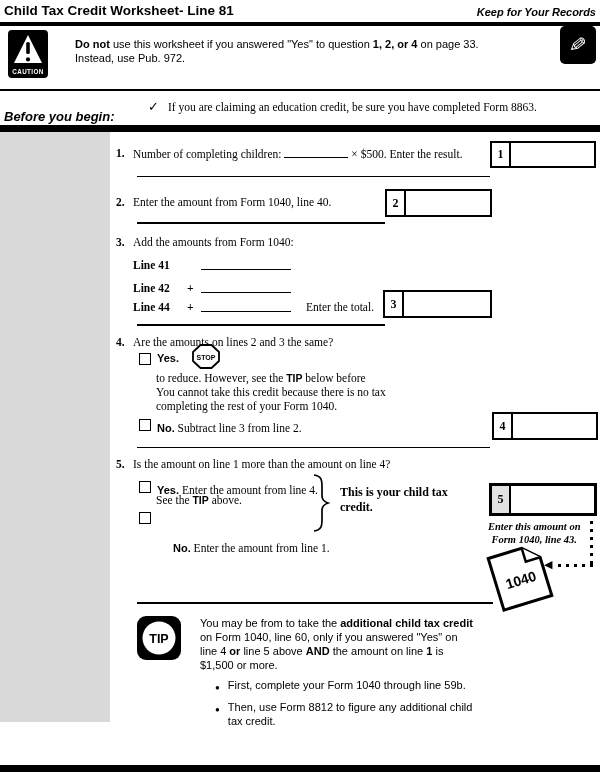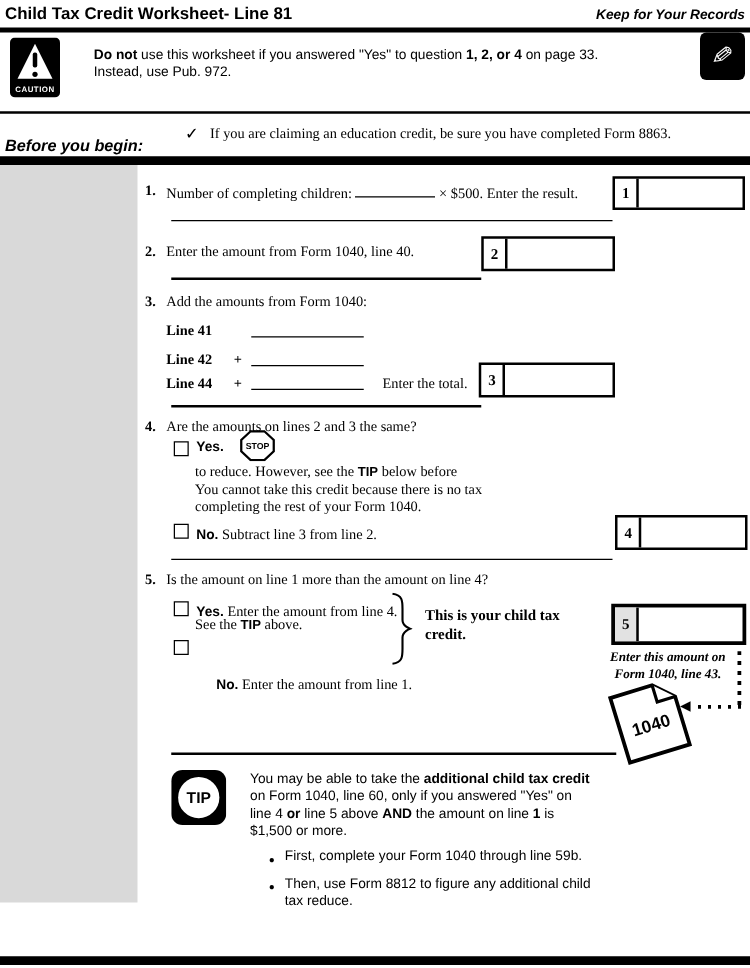--- a/index.html
+++ b/index.html
@@ -156,33 +156,33 @@
   </svg>
 
   <div class="rule" style="left:137px;top:602px;width:356px;height:1.5px;"></div>
 
   <svg class="abs" style="left:137px;top:616px;" width="44" height="44" viewBox="0 0 44 44">
     <rect x="0" y="0" width="44" height="44" rx="9" fill="#000"></rect>
     <circle cx="22" cy="22" r="16.5" fill="#fff"></circle>
     <text x="22" y="26.5" text-anchor="middle" font-size="12.5" font-weight="bold" font-family="Liberation Sans, sans-serif" fill="#000">TIP</text>
   </svg>
   <div class="abs tip-par" style="left:200px;top:616px;width:300px;">
-    <div><span>You may be able to take the </span><span class="b">additional child tax credit</span></div>
+    <div><span>You may be from to take the </span><span class="b">additional child tax credit</span></div>
     <div>on Form 1040, line 60, only if you answered "Yes" on</div>
     <div><span>line 4 </span><span class="b">or</span><span> line 5 above </span><span class="b">AND</span><span> the amount on line </span><span class="b">1</span><span> is</span></div>
     <div>$1,500 or more.</div>
   </div>
 
   <div class="bullet-row" style="left:215px;top:678px;">
     <span class="bullet-glyph">●</span>
     <div>First, complete your Form 1040 through line 59b.</div>
   </div>
   <div class="bullet-row" style="left:215px;top:700px;">
     <span class="bullet-glyph">●</span>
     <div>
       <div>Then, use Form 8812 to figure any additional child</div>
-      <div>tax reduce.</div>
+      <div>tax credit.</div>
     </div>
   </div>
 
   <div class="rule" style="left:0;top:765px;width:600px;height:7px;"></div>
 
 </div>
 
 </body></html>

